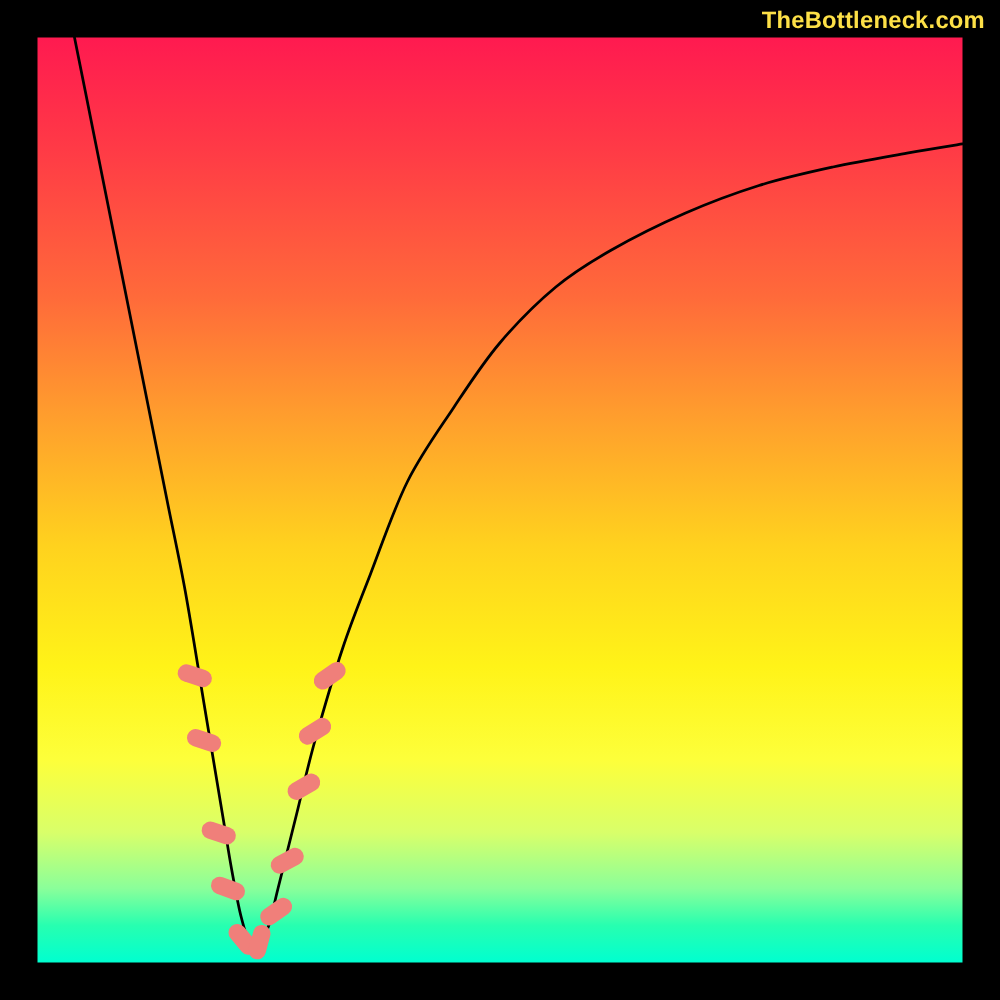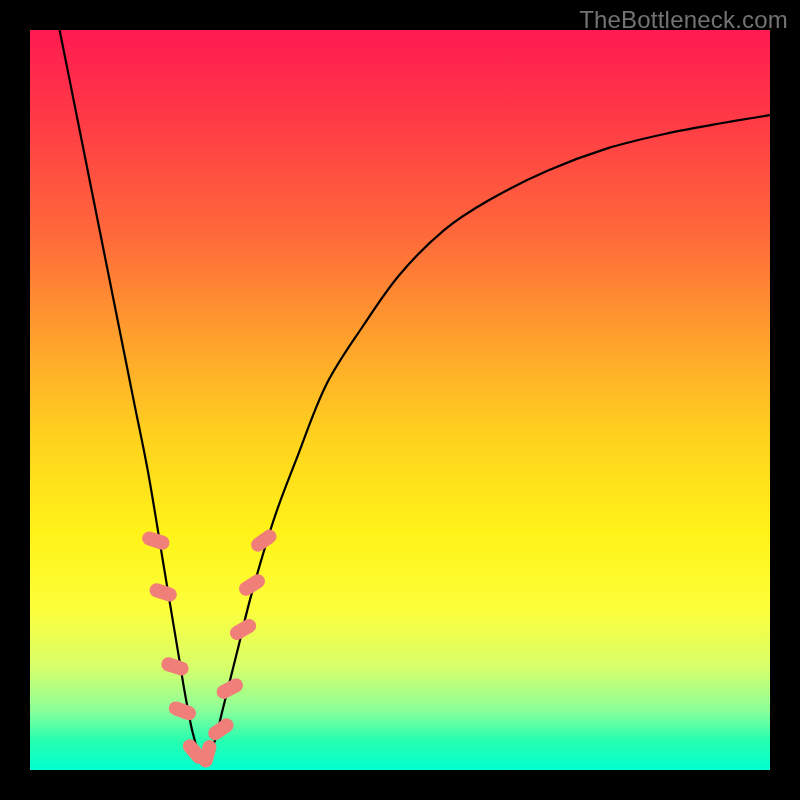--- a/index.html
+++ b/index.html
@@ -28,23 +28,23 @@
       #d8ff6a 86%,
       #8aff9a 92%,
       #27ffb0 96%,
       #00ffd0 100%
     );
   }
   .watermark {
     position: absolute;
     top: 6px;
     right: 12px;
-    color: #737373;
-    font-size: 24px;
-    font-weight: 400;
+    color: #fde047;
+    font-size: 19px;
+    font-weight: 700;
     letter-spacing: 0.2px;
     user-select: none;
   }
   svg.plot {
     position: absolute;
     left: 30px;
     top: 30px;
     width: 740px;
     height: 740px;
     overflow: visible;

